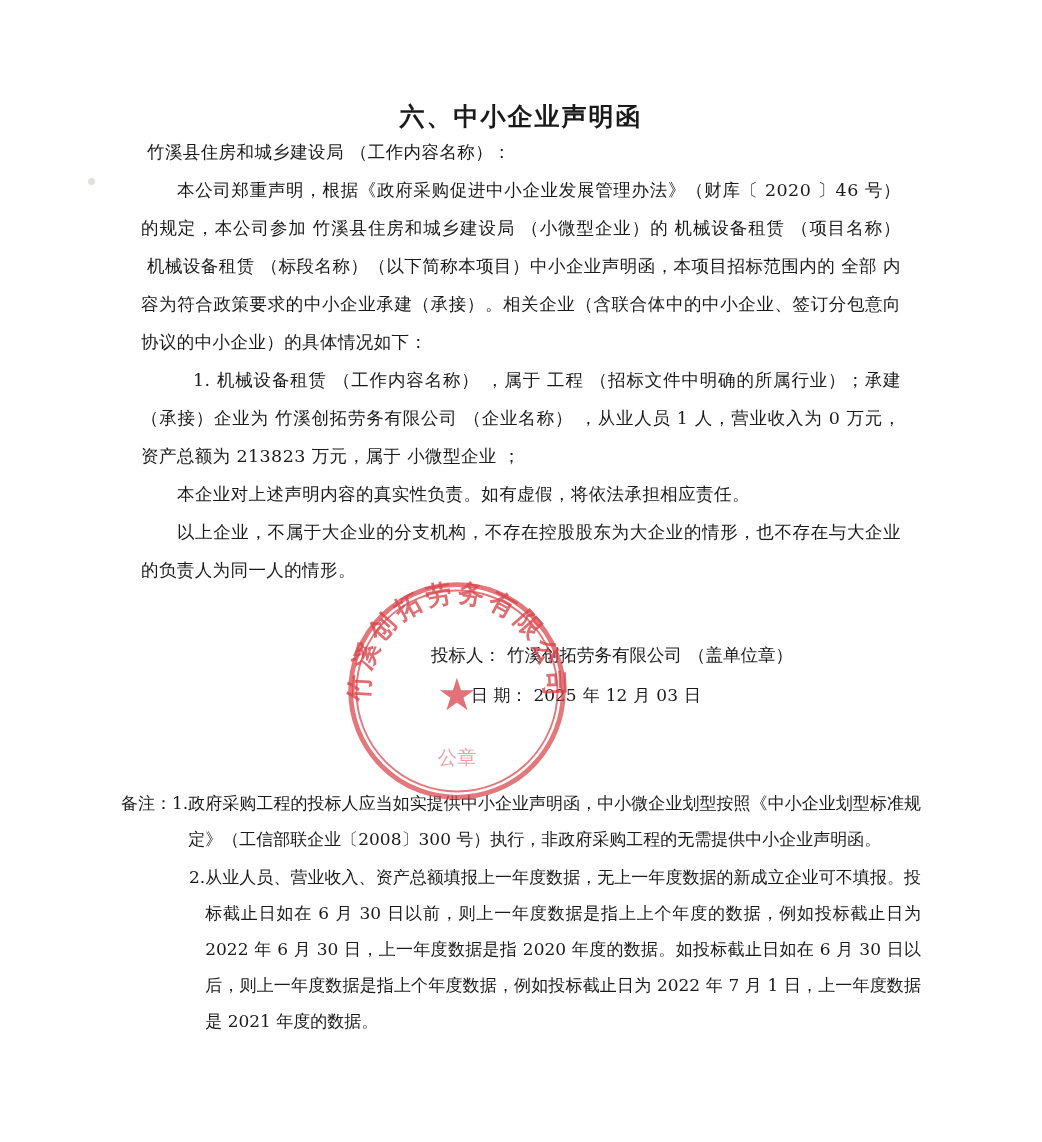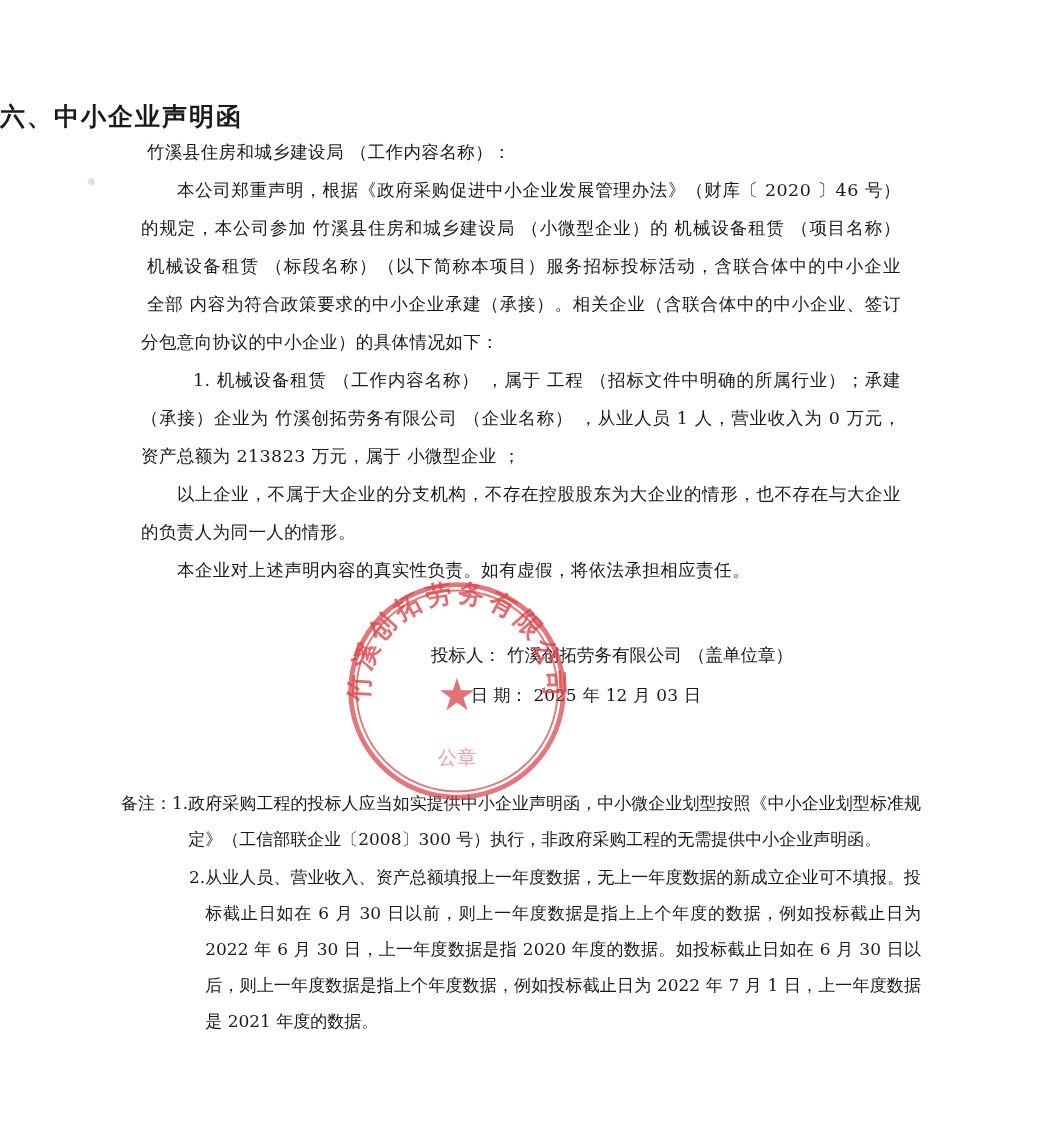--- a/index.html
+++ b/index.html
@@ -16,20 +16,21 @@
     overflow: hidden;
   }
   .page {
     position: relative;
     width: 1042px;
     height: 1142px;
     box-sizing: border-box;
     padding: 0;
   }
   .title {
+    text-align: center;
     font-size: 25px;
     font-weight: bold;
     letter-spacing: 2px;
     margin-top: 100px;
     margin-bottom: 0;
     font-family: "DejaVu Serif", "Liberation Serif", serif;
   }
   .body-area {
     margin: 0 auto;
     width: 760px;
@@ -129,30 +130,30 @@
 
   <h1 class="title">六、中小企业声明函</h1>
 
   <div class="body-area">
 
     <p class="para first-line">
       <span class="ul ul-sp">竹溪县住房和城乡建设局</span><span>（工作内容名称）：</span>
     </p>
 
     <p class="para indent gap-top-1">
-      <span>本公司郑重声明，根据《政府采购促进中小企业发展管理办法》（财库〔 2020 〕46 号）的规定，本公司参加</span><span class="ul ul-sp">竹溪县住房和城乡建设局</span><span>（小微型企业）的</span><span class="ul ul-sp">机械设备租赁</span><span>（项目名称）</span><span class="ul ul-sp">机械设备租赁</span><span>（标段名称）（以下简称本项目）服务招标投标活动，含联合体中的中小企业</span><span class="ul ul-sp">全部</span><span>内容为符合政策要求的中小企业承建（承接）。相关企业（含联合体中的中小企业、签订分包意向协议的中小企业）的具体情况如下：</span>
+      <span>本公司郑重声明，根据《政府采购促进中小企业发展管理办法》（财库〔 2020 〕46 号）的规定，本公司参加</span><span class="ul ul-sp">竹溪县住房和城乡建设局</span><span>（小微型企业）的</span><span class="ul ul-sp">机械设备租赁</span><span>（项目名称）</span><span class="ul ul-sp">机械设备租赁</span><span>（标段名称）（以下简称本项目）中小企业声明函，本项目招标范围内的</span><span class="ul ul-sp">全部</span><span>内容为符合政策要求的中小企业承建（承接）。相关企业（含联合体中的中小企业、签订分包意向协议的中小企业）的具体情况如下：</span>
     </p>
 
     <p class="para indent2">
       <span>1.</span><span class="ul ul-sp">机械设备租赁</span><span>（工作内容名称）  ，属于</span><span class="ul ul-sp">工程</span><span>（招标文件中明确的所属行业）；承建（承接）企业为</span><span class="ul ul-sp">竹溪创拓劳务有限公司</span><span>（企业名称）  ，从业人员</span><span class="ul ul-sp">1</span><span>人，营业收入为</span><span class="ul ul-sp">0</span><span>万元，资产总额为</span><span class="ul ul-sp">213823</span><span>万元，属于</span><span class="ul ul-sp">小微型企业</span><span>；</span>
     </p>
 
+    <p class="para indent">本企业对上述声明内容的真实性负责。如有虚假，将依法承担相应责任。</p>
+
     <p class="para indent">以上企业，不属于大企业的分支机构，不存在控股股东为大企业的情形，也不存在与大企业的负责人为同一人的情形。</p>
-
-    <p class="para indent">本企业对上述声明内容的真实性负责。如有虚假，将依法承担相应责任。</p>
 
   </div>
 
   <div class="sign-area">
 
     <svg class="stamp" viewBox="0 0 240 240">
       <g opacity="0.72" fill="none" stroke="#d9444a" stroke-width="5">
         <circle cx="120" cy="120" r="110"></circle>
         <circle cx="120" cy="120" r="104" stroke-width="2"></circle>
       </g>

